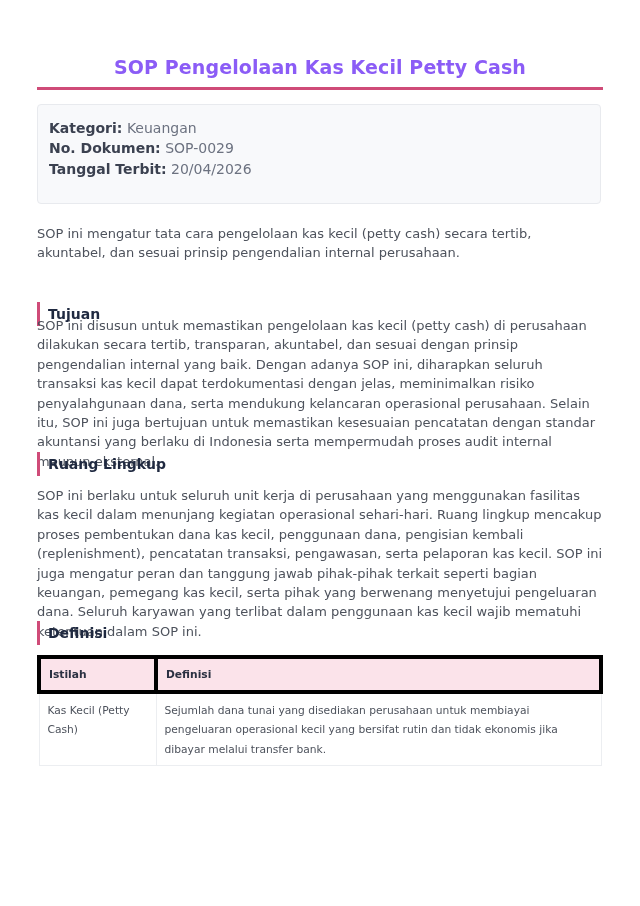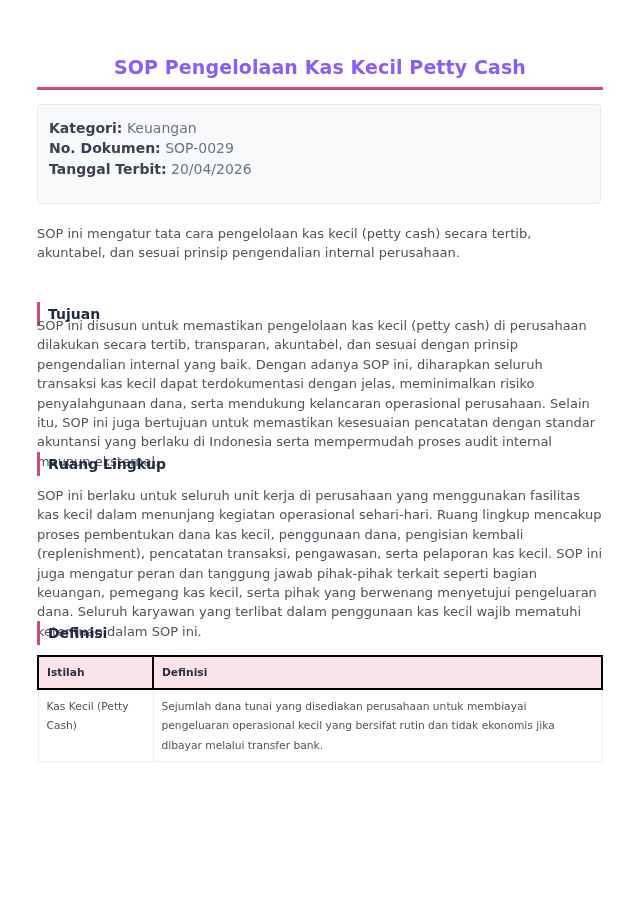--- a/index.html
+++ b/index.html
@@ -39,21 +39,21 @@
       font-size: 14px; font-weight: bold; color: #1f2940;
       line-height: 24px;
     }
     table.defs {
       position: absolute; left: 37px; top: 655px; width: 566px;
       border-collapse: collapse; font-size: 10.7px; color: #4d525c;
     }
     table.defs th {
       background: #fbe3ea; color: #2b3142; font-weight: bold;
       text-align: left; padding: 0 8px; height: 31px;
-      border: 2px solid #000000;
+      border: 4px solid #000000;
     }
     table.defs td {
       vertical-align: top; padding: 7px 8px 6px 8px; line-height: 19.4px;
       border: 1px solid #eceef1;
     }
     table.defs tr.alt td { background: #fafafa; }
     table.defs .c1 { width: 97px; }
   </style>
 </head>
 <body>

